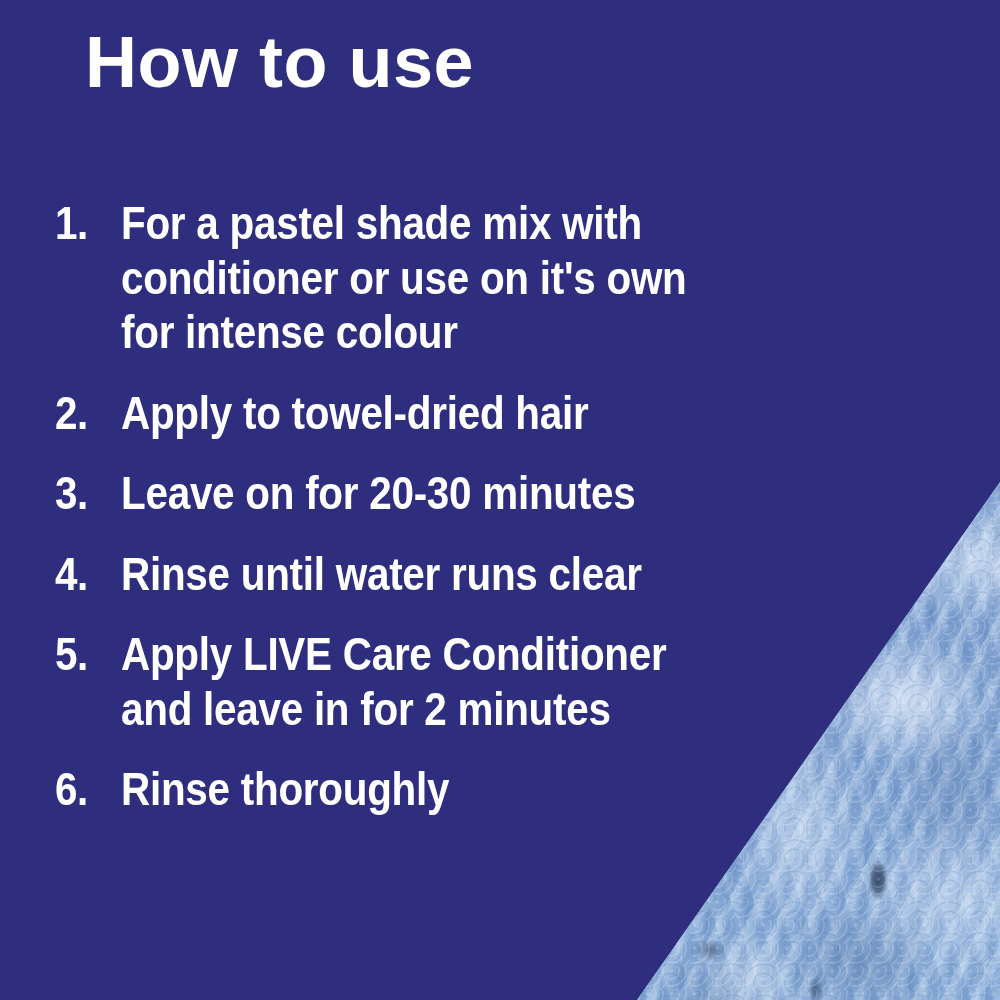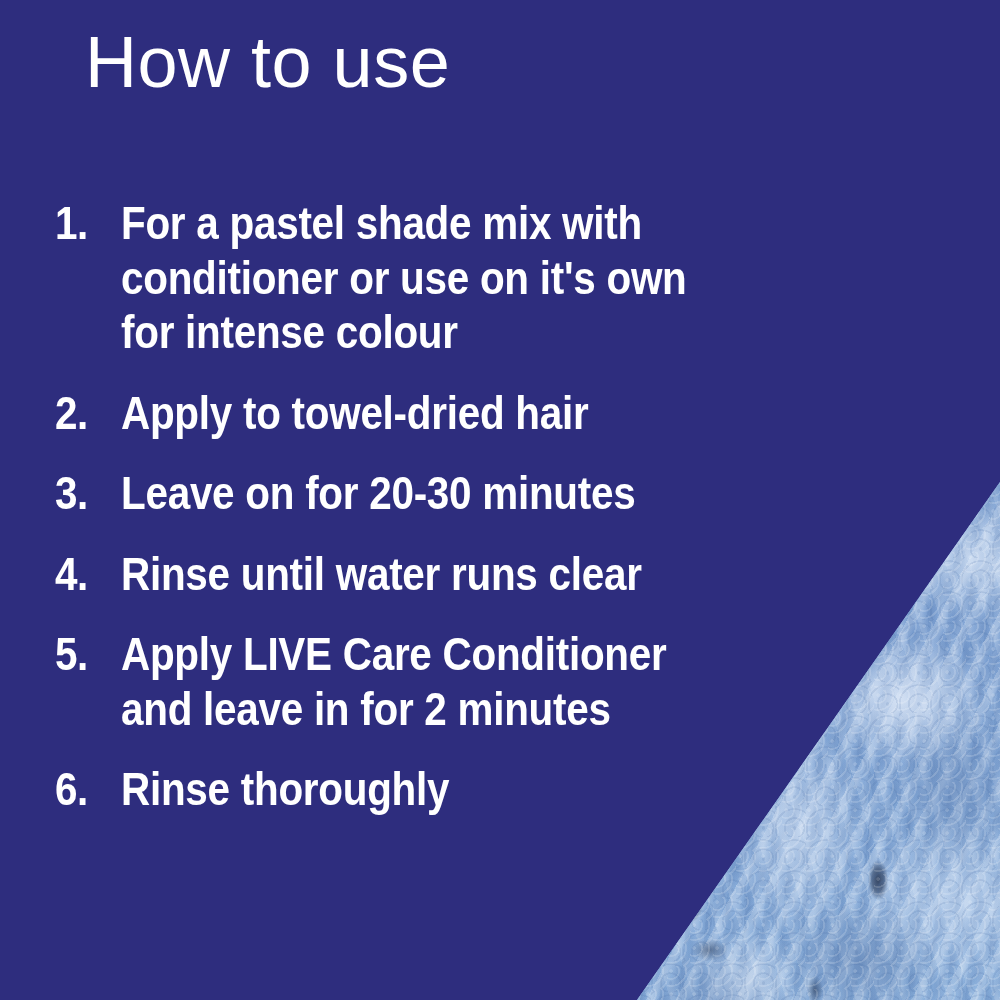--- a/index.html
+++ b/index.html
@@ -79,21 +79,21 @@
   }
 
   
   #page-title {
     position: absolute;
     left: 85px;
     top: 26px;
     color: #ffffff;
     font-family: "Liberation Sans", "DejaVu Sans", sans-serif;
     font-size: 72px;
-    font-weight: 400;
+    font-weight: 700;
     letter-spacing: 0.5px;
     line-height: 1.0;
     white-space: nowrap;
   }
 
   
   #instruction-list {
     position: absolute;
     left: 55px;
     top: 196px;

